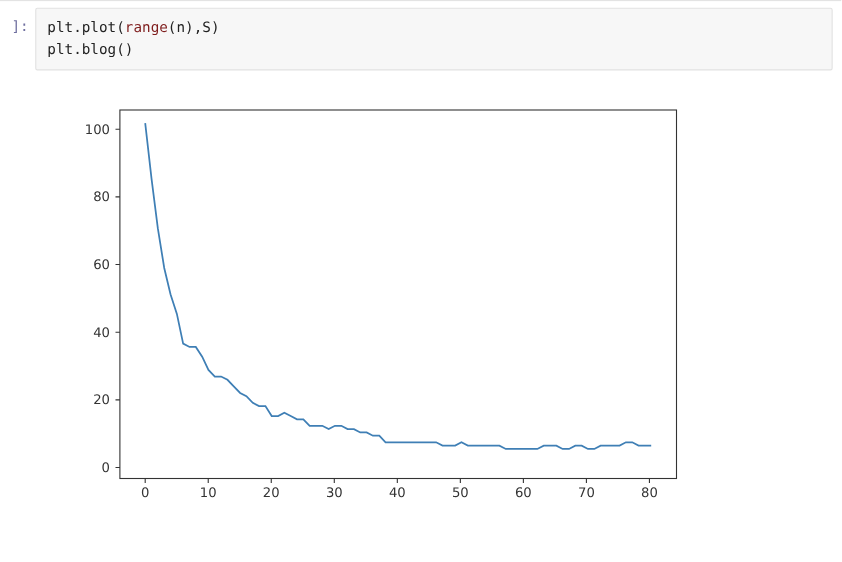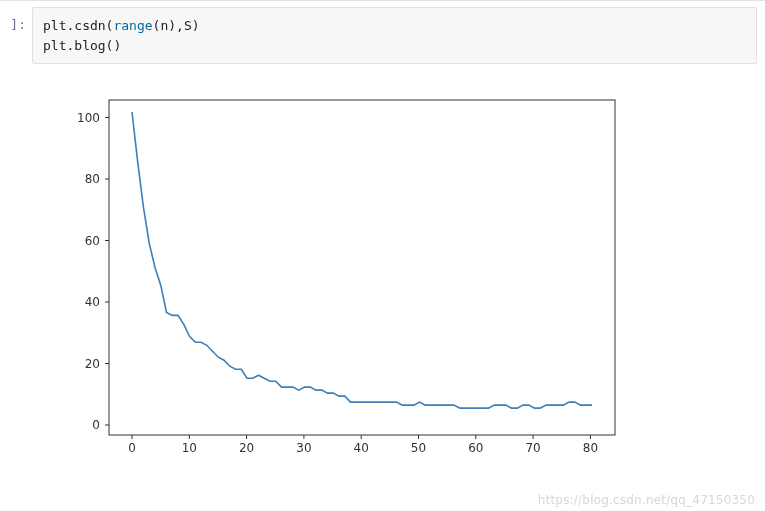--- a/index.html
+++ b/index.html
@@ -40,21 +40,21 @@
     background:#f7f7f7;
     border:1px solid #e1e1e1;
     border-radius:2px;
     padding:8px 10px;
     font-family:Menlo,Consolas,"DejaVu Sans Mono",monospace;
     font-size:13px;
     line-height:1.5;
     white-space:pre;
     color:#222;
   }
-  .tok-builtin{color:#0369a1;}
+  .tok-builtin{color:#7f1d1d;}
   .chart-area{
     margin:18px 0 0 24px;
     width:608px;
     height:406px;
     position:relative;
   }
   .watermark{
     position:absolute;
     right:10px;
     bottom:4px;
@@ -73,21 +73,21 @@
   .data-line{stroke:#3f7fb5;stroke-width:1.6;fill:none;}
 </style>
 </head>
 <body>
 <div class="page">
 
   <div class="top-rule"></div>
 
   <div class="cell">
     <div class="prompt">]:</div>
-    <div class="code-block"><span>plt.csdn(</span><span class="tok-builtin">range</span><span>(n),S)</span>
+    <div class="code-block"><span>plt.plot(</span><span class="tok-builtin">range</span><span>(n),S)</span>
 <span>plt.blog()</span></div>
   </div>
 
   <div class="chart-area">
     <svg class="plot-svg" width="608" height="406" viewBox="0 0 608 406">
 
       <rect class="spine" x="85" y="18" width="506" height="335"></rect>
 
       <g class="axis-tick">
         <g>
@@ -152,15 +152,14 @@
         <g>
             <line class="tick-line" x1="566.4" x2="566.4" y1="353" y2="357"></line>
             <text x="566.4" y="370" text-anchor="middle">80</text>
           </g>
       </g>
 
       <path id="data-path" class="data-line" d="M108.0 30.0 L113.8 80.8 L119.5 125.7 L125.3 161.6 L131.0 185.5 L136.8 203.4 L142.5 230.4 L148.3 233.4 L154.0 233.4 L159.8 242.3 L165.5 254.3 L171.3 260.3 L177.0 260.3 L182.8 263.3 L188.5 269.3 L194.3 275.2 L200.0 278.2 L205.8 284.2 L211.5 287.2 L217.3 287.2 L223.0 296.2 L228.8 296.2 L234.5 293.2 L240.3 296.2 L246.0 299.2 L251.8 299.2 L257.5 305.1 L263.3 305.1 L269.0 305.1 L274.8 308.1 L280.5 305.1 L286.3 305.1 L292.0 308.1 L297.8 308.1 L303.5 311.1 L309.3 311.1 L315.0 314.1 L320.8 314.1 L326.5 320.1 L332.3 320.1 L338.0 320.1 L343.8 320.1 L349.5 320.1 L355.3 320.1 L361.0 320.1 L366.8 320.1 L372.5 320.1 L378.3 323.1 L384.0 323.1 L389.8 323.1 L395.5 320.1 L401.3 323.1 L407.0 323.1 L412.8 323.1 L418.5 323.1 L424.3 323.1 L430.0 323.1 L435.8 326.1 L441.5 326.1 L447.3 326.1 L453.0 326.1 L458.8 326.1 L464.5 326.1 L470.3 323.1 L476.0 323.1 L481.8 323.1 L487.5 326.1 L493.3 326.1 L499.0 323.1 L504.8 323.1 L510.5 326.1 L516.3 326.1 L522.0 323.1 L527.8 323.1 L533.5 323.1 L539.3 323.1 L545.0 320.1 L550.8 320.1 L556.5 323.1 L562.3 323.1 L568.0 323.1 "></path>
     </svg>
   </div>
 
-  <div class="watermark">https://blog.csdn.net/qq_47150350</div>
 
 </div>
 
 </body></html>

